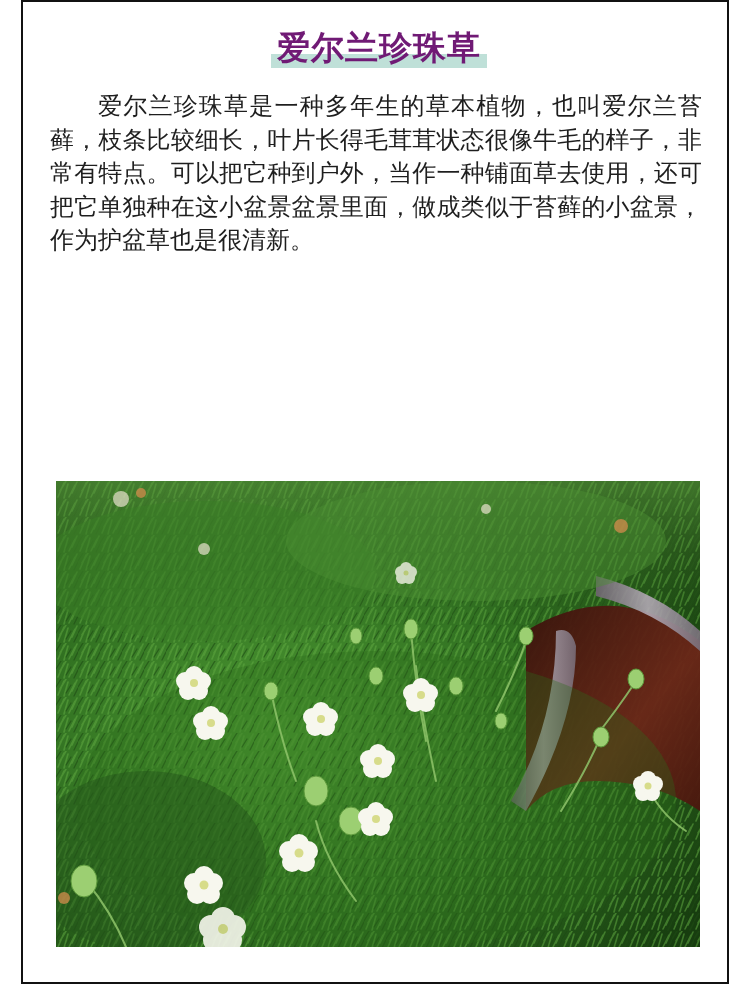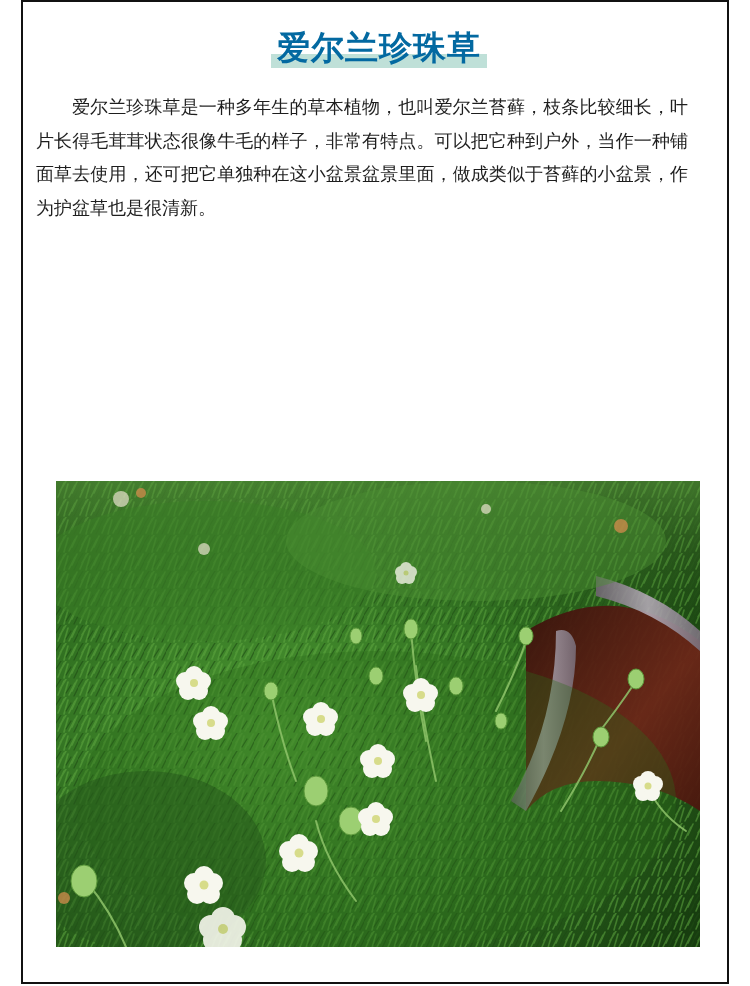--- a/index.html
+++ b/index.html
@@ -3,25 +3,25 @@
   <meta charset="utf-8">
   <style>
     html, body { margin: 0; padding: 0; background: #ffffff; }
     body { width: 750px; height: 986px; position: relative; overflow: hidden;
            font-family: "DejaVu Sans", "Liberation Sans", sans-serif; color: #1a1a1a; }
     .frame { position: absolute; left: 21px; top: 0px; width: 708px; height: 984px;
              border-left: 2px solid #111; border-right: 2px solid #111; border-bottom: 2px solid #111;
              border-top: 2px solid #111; box-sizing: border-box; }
     .title-wrap { position: absolute; left: 0; right: 0; top: 26px; text-align: center; }
     .title { position: relative; display: inline-block; font-size: 33px; font-weight: bold;
-             letter-spacing: 1px; color: #0369a1; padding: 0 6px; line-height: 44px; margin-left: 8px; }
+             letter-spacing: 1px; color: #701a75; padding: 0 6px; line-height: 44px; margin-left: 8px; }
     .title .hl { position: absolute; left: 0; right: 0; bottom: 2px; height: 14px; z-index: 0; }
     .title span.txt { position: relative; z-index: 1; }
-    .body-text { position: absolute; left: 36px; top: 90px; width: 652px;
-                 font-size: 18px; line-height: 33.6px; text-align: justify; color: #1e1e1e; }
+    .body-text { position: absolute; left: 50px; top: 90px; width: 652px;
+                 font-size: 24px; line-height: 33.6px; text-align: justify; color: #1e1e1e; }
     .body-text p { margin: 0; text-indent: 2em; }
     .photo { position: absolute; left: 56px; top: 481px; width: 644px; height: 466px; overflow: hidden;
              background: #2f6b22; }
     .photo svg { display: block; }
   </style>
 </head>
 <body>
 
 <div class="frame"></div>
 

